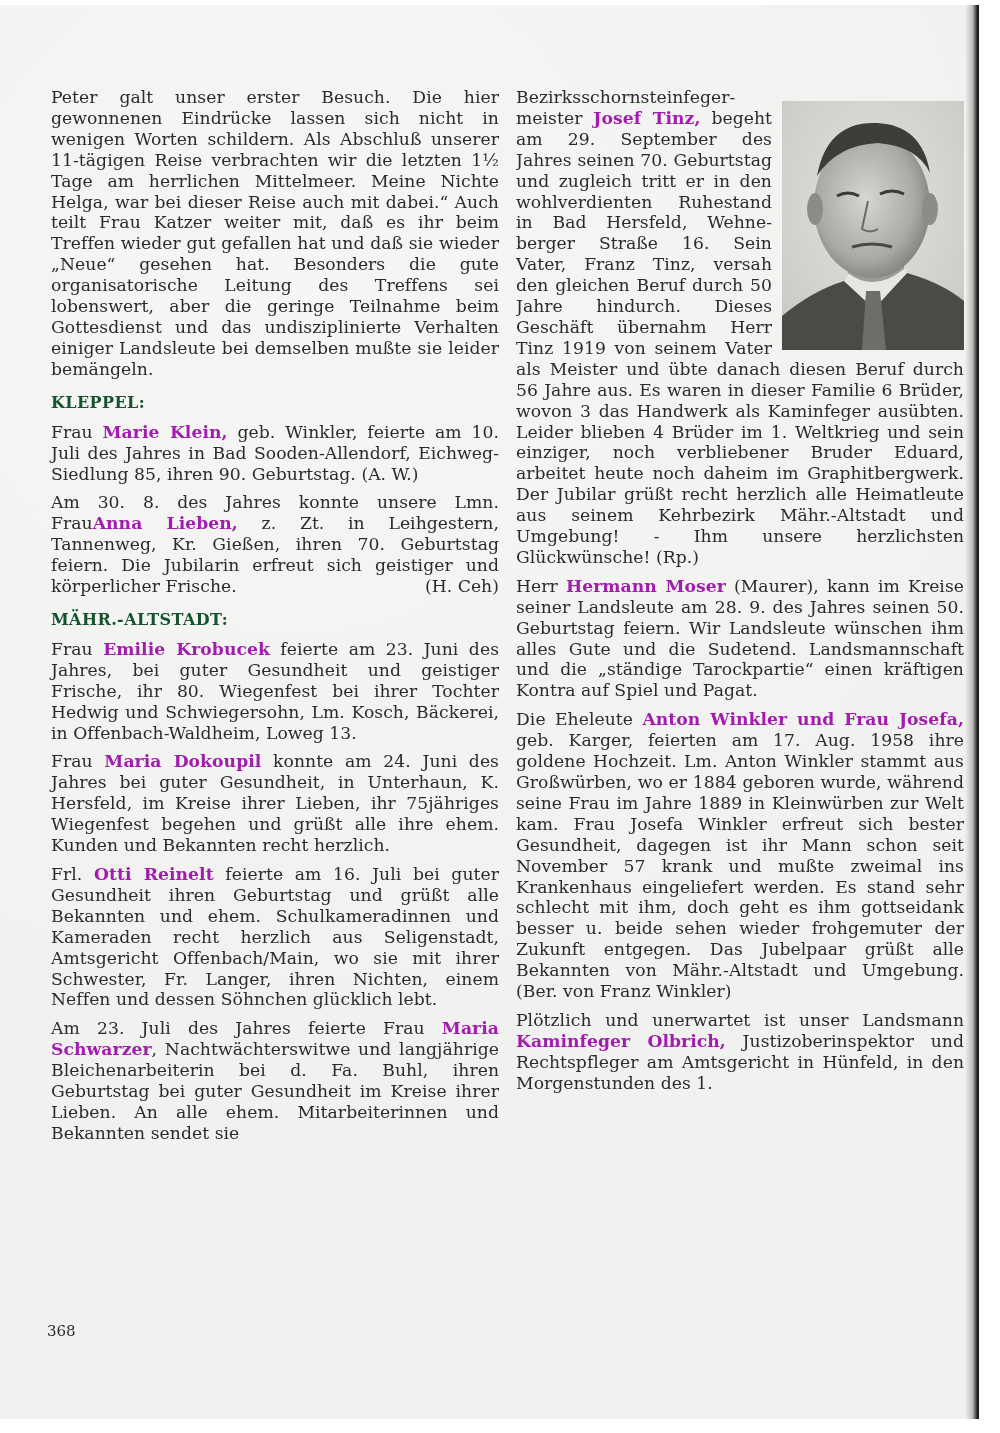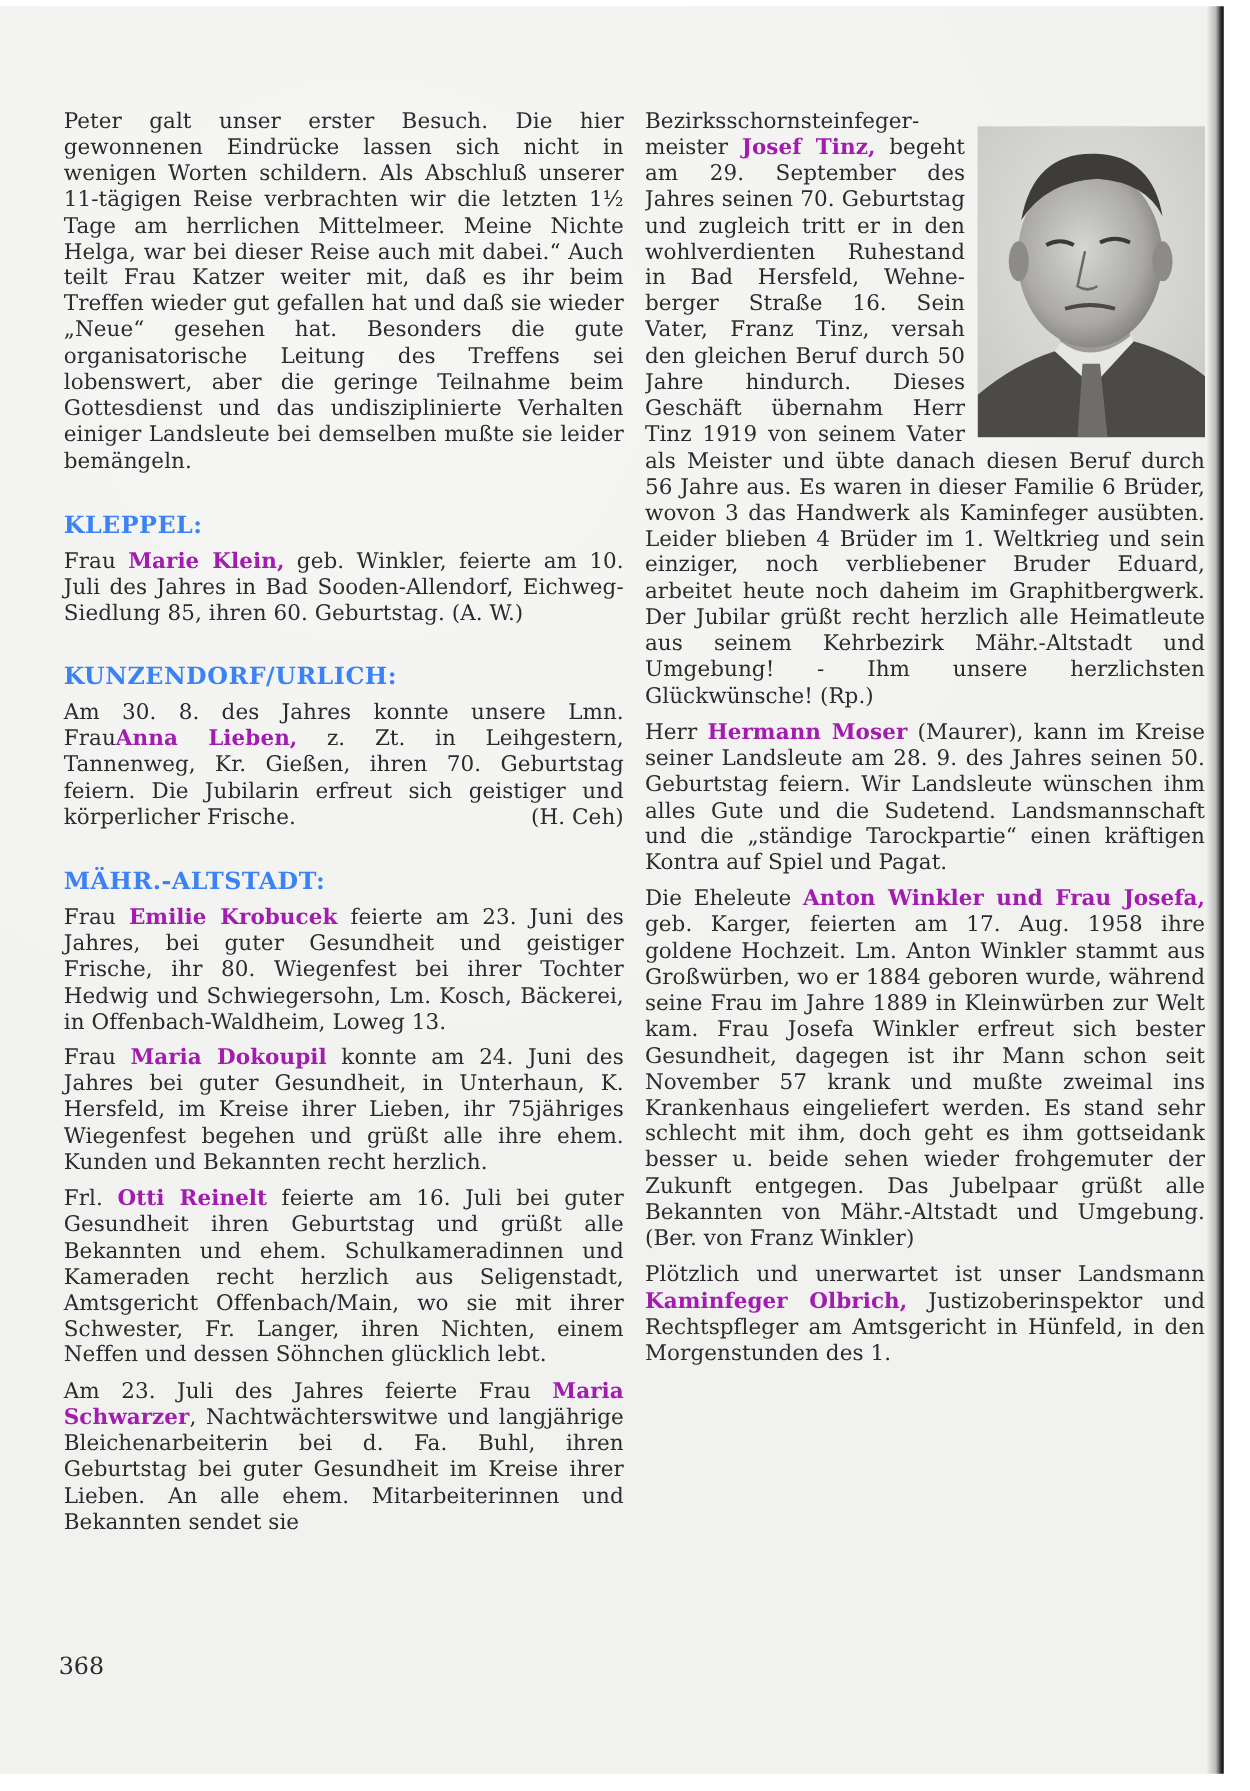--- a/index.html
+++ b/index.html
@@ -31,62 +31,61 @@
       line-height: 20.9px;
       color: #2b2b2b;
       text-align: justify;
       hyphens: manual;
       letter-spacing: 0.05px;
     }
     .col.left { left: 51px; }
     .col.right { left: 516px; }
     .col p { margin: 0 0 8px 0; }
     .col h3 {
-      margin: 30px 0 9px 0;
+      margin: 13px 0 9px 0;
       font-family: "DejaVu Serif", "Liberation Serif", serif;
-      font-size: 19px;
+      font-size: 16px;
       font-weight: bold;
       letter-spacing: 0.4px;
-      color: #3b82f6;
+      color: #14532d;
       line-height: 20px;
     }
     .col b { font-weight: bold; color: #a21caf; }
     .tinz-block { overflow: hidden; }
     .photo {
       float: right;
       width: 182px;
       height: 249px;
       margin: 14px 0 0 10px;
       background: #d8d8d4;
       position: relative;
       overflow: hidden;
     }
     .photo svg { display: block; }
     .page-number {
       position: absolute;
       left: 47px; top: 1322px;
       font-family: "DejaVu Serif", "Liberation Serif", serif;
-      font-size: 19px;
+      font-size: 15px;
       color: #2b2b2b;
     }
     .sig { float: right; }
   </style>
 </head>
 <body>
 
 <div class="page"></div>
 <div class="page-edge"></div>
 
 <div class="col left">
   <p>Peter galt unser erster Besuch. Die hier gewonnenen Eindrücke lassen sich nicht in wenigen Worten schildern. Als Abschluß unserer 11-tägigen Reise verbrachten wir die letzten 1½ Tage am herrlichen Mittel­meer. Meine Nichte Helga, war bei dieser Reise auch mit dabei.“ Auch teilt Frau Katzer weiter mit, daß es ihr beim Treffen wieder gut gefallen hat und daß sie wieder „Neue“ gesehen hat. Besonders die gute organisatorische Leitung des Treffens sei lobenswert, aber die geringe Teilnahme beim Gottesdienst und das undisziplinierte Verhalten einiger Landsleute bei demsel­ben mußte sie leider bemängeln.</p>
 
   <h3>KLEPPEL:</h3>
-  <p><span>Frau </span><b>Marie Klein,</b><span> geb. Winkler, feierte am 10. Juli des Jahres in Bad Sooden-Allendorf, Eichweg-Siedlung 85, ihren 60. Geburtstag. (A. W.)</span></p>
+  <p><span>Frau </span><b>Marie Klein,</b><span> geb. Winkler, feierte am 10. Juli des Jahres in Bad Sooden-Allendorf, Eichweg-Siedlung 85, ihren 90. Geburtstag. (A. W.)</span></p>
 
-  <h3>KUNZENDORF/URLICH:</h3>
   <p><span>Am 30. 8. des Jahres konnte unsere Lmn. Frau</span><b>Anna Lieben,</b><span> z. Zt. in Leihgestern, Tannenweg, Kr. Gießen, ihren 70. Geburts­tag feiern. Die Jubilarin erfreut sich gei­stiger und körperlicher Frische.</span> <span class="sig">(H. Ceh)</span></p>
 
   <h3>MÄHR.-ALTSTADT:</h3>
   <p><span>Frau </span><b>Emilie Krobucek</b><span> feierte am 23. Juni des Jahres, bei guter Gesundheit und gei­stiger Frische, ihr 80. Wiegenfest bei ihrer Tochter Hedwig und Schwiegersohn, Lm. Kosch, Bäckerei, in Offenbach-Waldheim, Loweg 13.</span></p>
   <p><span>Frau </span><b>Maria Dokoupil</b><span> konnte am 24. Juni des Jahres bei guter Gesundheit, in Unter­haun, K. Hersfeld, im Kreise ihrer Lieben, ihr 75jähriges Wiegenfest begehen und grüßt alle ihre ehem. Kunden und Be­kannten recht herzlich.</span></p>
   <p><span>Frl. </span><b>Otti Reinelt</b><span> feierte am 16. Juli bei guter Gesundheit ihren Geburtstag und grüßt alle Bekannten und ehem. Schul­kameradinnen und Kameraden recht herz­lich aus Seligenstadt, Amtsgericht Offen­bach/Main, wo sie mit ihrer Schwester, Fr. Langer, ihren Nichten, einem Neffen und dessen Söhnchen glücklich lebt.</span></p>
   <p><span>Am 23. Juli des Jahres feierte Frau </span><b>Maria Schwarzer</b><span>, Nachtwächterswitwe und lang­jährige Bleichenarbeiterin bei d. Fa. Buhl, ihren Geburtstag bei guter Gesundheit im Kreise ihrer Lieben. An alle ehem. Mit­arbeiterinnen und Bekannten sendet sie</span></p>
 </div>
 
 <div class="col right">

